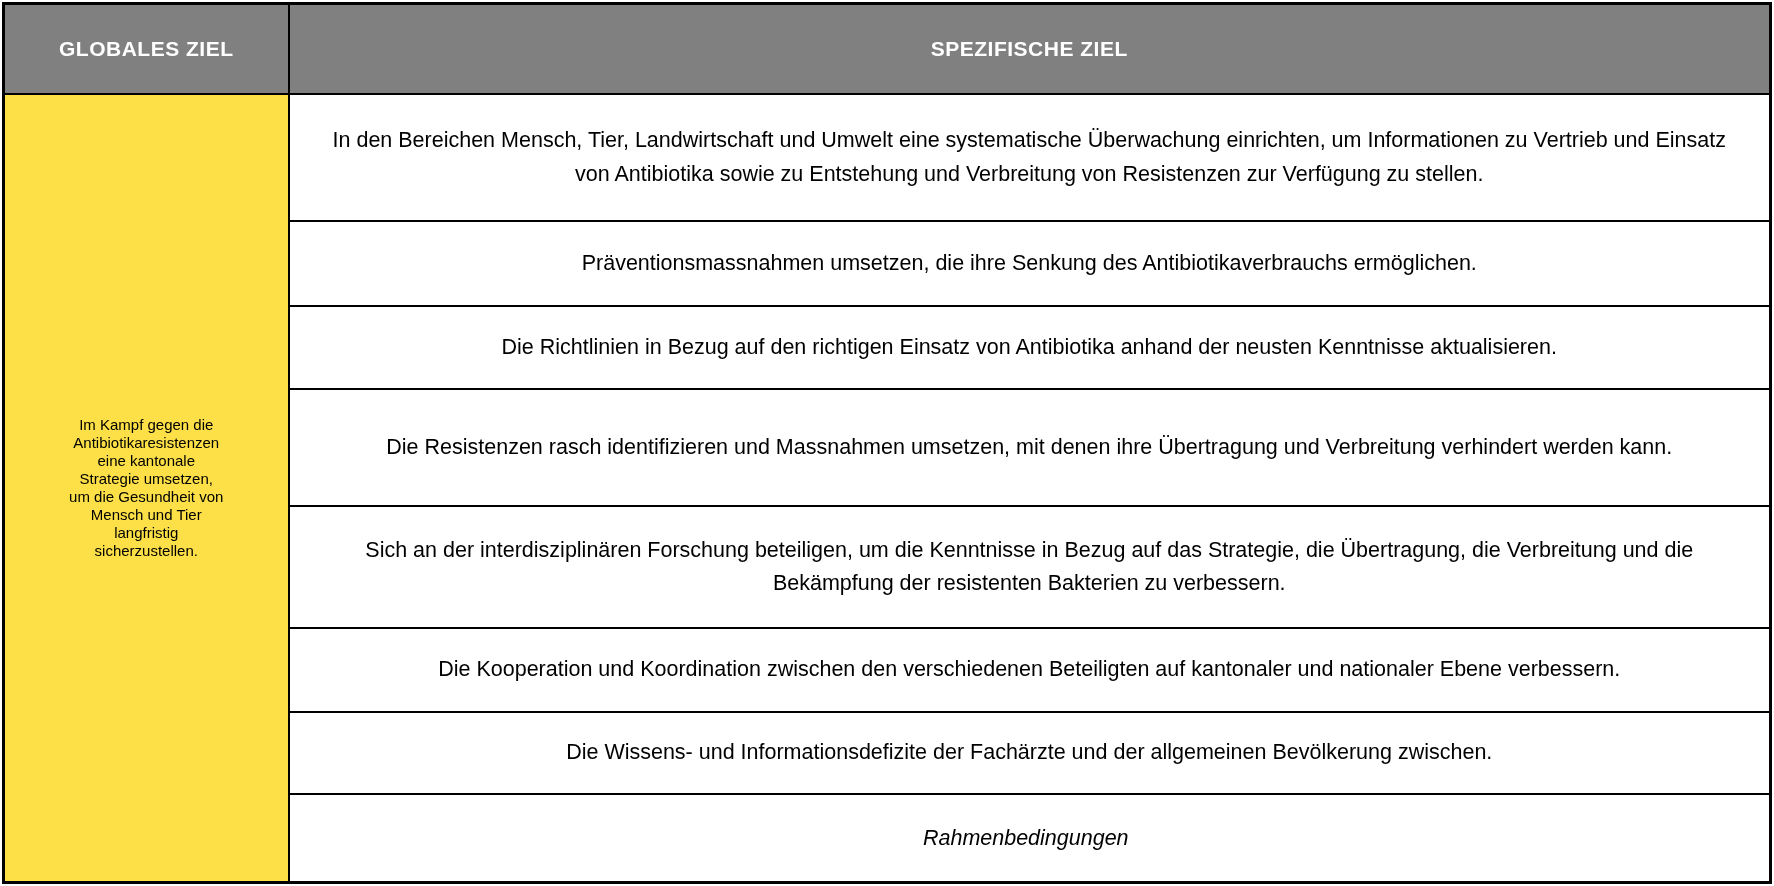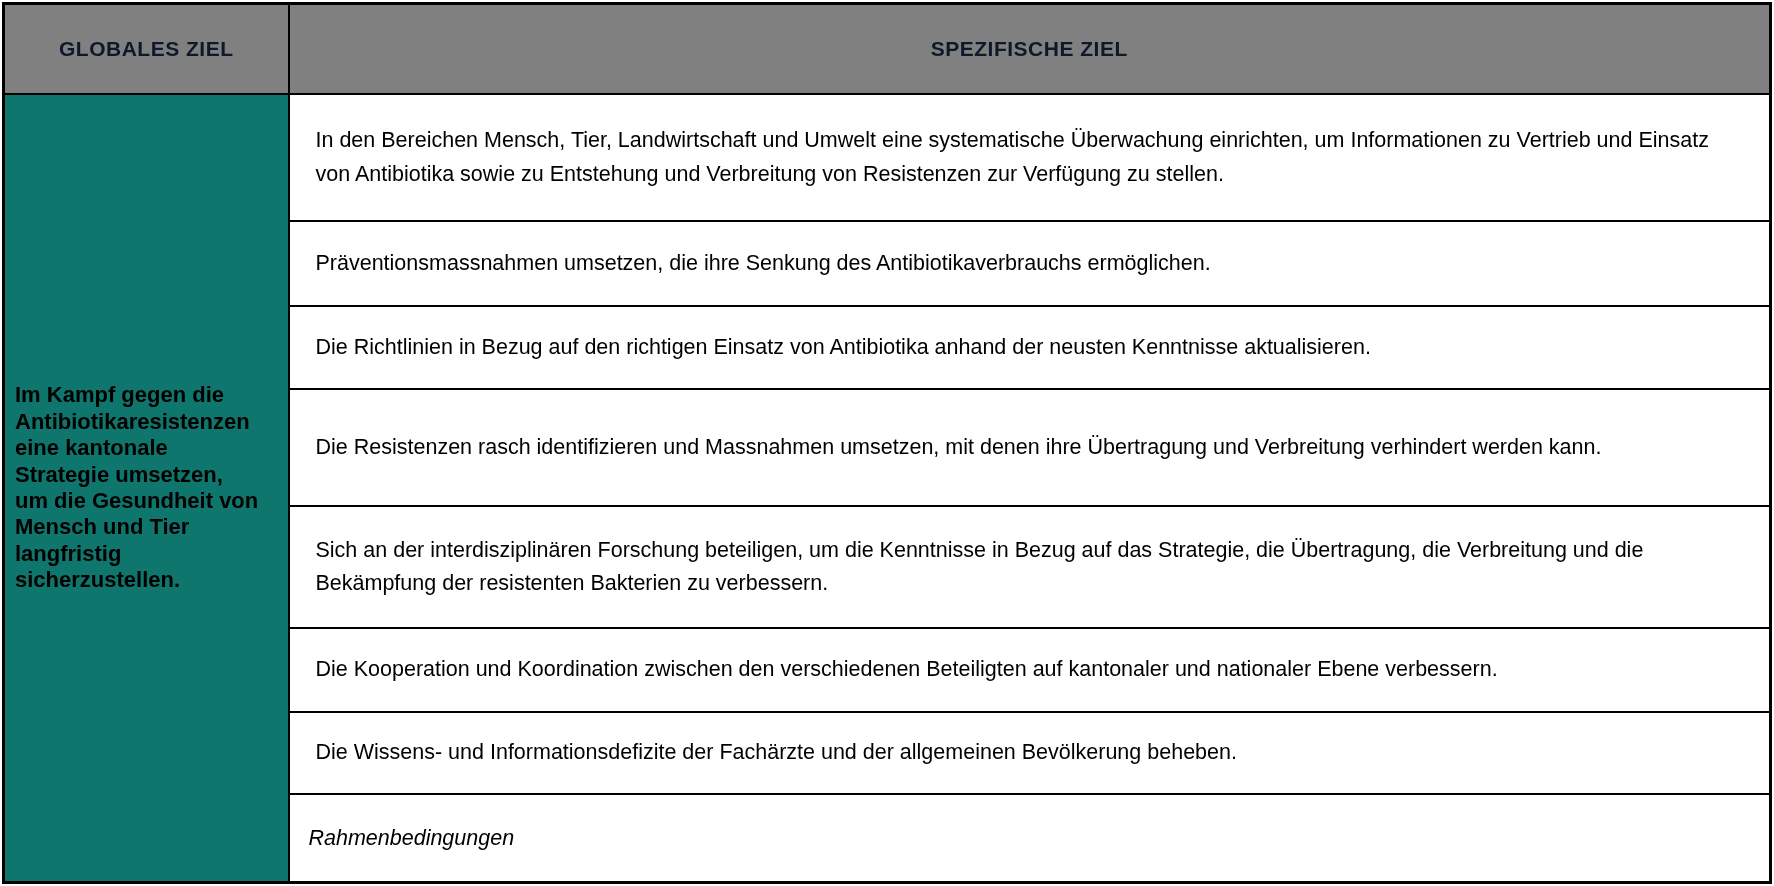--- a/index.html
+++ b/index.html
@@ -23,42 +23,43 @@
     }
     table.goals, table.goals th, table.goals td {
       border: 2px solid #000000;
     }
     table.goals {
       border-width: 3px;
     }
     col.c-global { width: 285px; }
     th {
       background: #808080;
-      color: #0f172a;
+      color: #ffffff;
       font-weight: bold;
       font-size: 21px;
       letter-spacing: 0.5px;
       text-align: center;
       vertical-align: middle;
       height: 80px;
       padding: 4px 10px;
     }
     td {
       background: #ffffff;
       font-size: 21.5px;
       line-height: 1.55;
+      text-align: center;
       vertical-align: middle;
       padding: 8px 26px;
       box-sizing: border-box;
       overflow: hidden;
     }
     td.global-cell {
-      background: #0f766e;
-      font-weight: bold;
-      font-size: 22px;
+      background: #fde047;
+      font-weight: normal;
+      font-size: 15px;
       line-height: 1.2;
       white-space: pre-line;
       padding: 8px 10px;
     }
     td.italic { font-style: italic; padding-left: 19px; }
     tr.r1 { height: 126px; }
     tr.r2 { height: 84px; }
     tr.r3 { height: 82px; }
     tr.r4 { height: 116px; }
     tr.r5 { height: 120px; }
@@ -102,20 +103,20 @@
       <tr class="r4">
         <td>Die Resistenzen rasch identifizieren und Massnahmen umsetzen, mit denen ihre Übertragung und Verbreitung verhindert werden kann.</td>
       </tr>
       <tr class="r5">
         <td>Sich an der interdisziplinären Forschung beteiligen, um die Kenntnisse in Bezug auf das Strategie, die Übertragung, die Verbreitung und die Bekämpfung der resistenten Bakterien zu verbessern.</td>
       </tr>
       <tr class="r6">
         <td>Die Kooperation und Koordination zwischen den verschiedenen Beteiligten auf kantonaler und nationaler Ebene verbessern.</td>
       </tr>
       <tr class="r7">
-        <td>Die Wissens- und Informationsdefizite der Fachärzte und der allgemeinen Bevölkerung beheben.</td>
+        <td>Die Wissens- und Informationsdefizite der Fachärzte und der allgemeinen Bevölkerung zwischen.</td>
       </tr>
       <tr class="r8">
         <td class="italic">Rahmenbedingungen</td>
       </tr>
     </tbody>
   </table>
 </div>
 
 </body></html>

